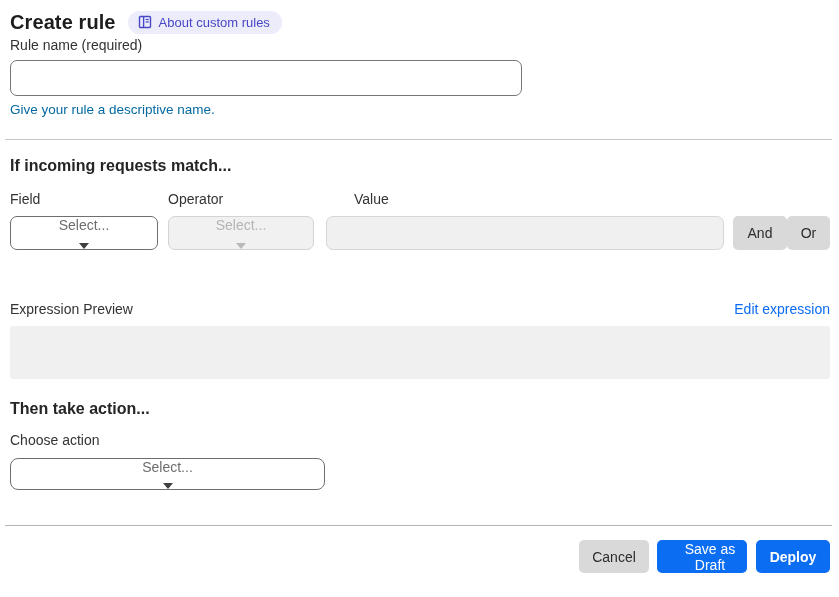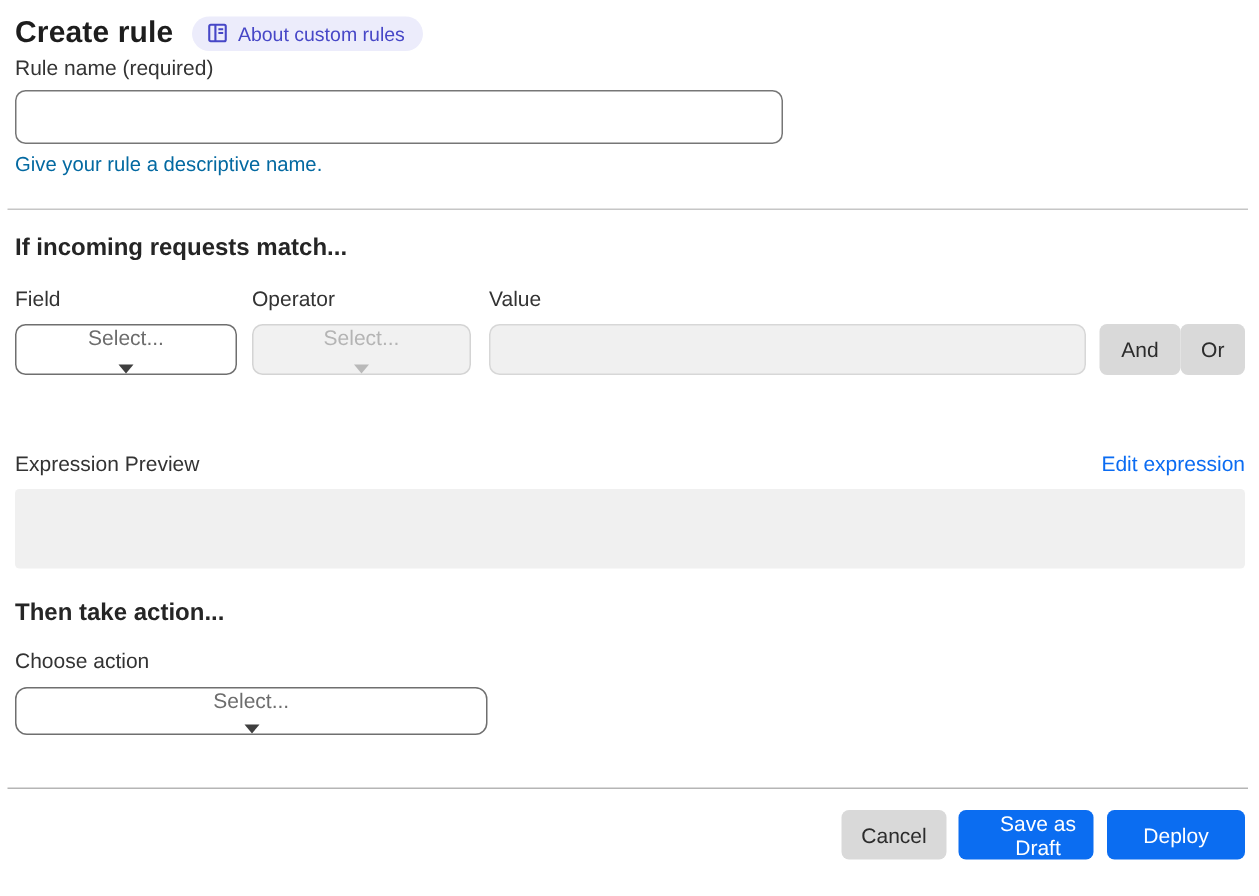--- a/index.html
+++ b/index.html
@@ -34,21 +34,21 @@
 
   .divider { border: none; border-top: 1px solid #c6c6c6; margin-top: 22px; margin-left: -5px; margin-right: -2px; }
   .divider-bottom { border: none; border-top: 1px solid #b5b5b5; margin-left: -5px; margin-right: -2px; }
 
   .section-heading { font-size: 16px; font-weight: 700; color: #252525; margin-top: 17px; }
 
   
   .labels-row { display: flex; margin-top: 16px; font-size: 14px; color: #333; }
   .lbl-field { width: 158px; }
   .lbl-operator { width: 158px; }
-  .lbl-value { flex: 1; }
+  .lbl-value { flex: 1; margin-left: 28px; }
 
   .controls-row { display: flex; margin-top: 9px; align-items: center; }
   .select-box {
     height: 34px; border-radius: 7px; border: 1px solid #6f6f6f; background: #fff;
     display: flex; align-items: center; justify-content: space-between;
     padding: 0 12px; font-size: 14px; color: #6d6d6d; cursor: pointer; flex-direction: column;
   }
   .select-field { width: 148px; margin-right: 10px; }
   .select-operator { width: 146px; margin-right: 12px; }
   .select-box.disabled {
@@ -81,21 +81,21 @@
   
   .footer-divider { margin-top: 35px; }
   .footer-row { display: flex; justify-content: flex-end; align-items: center; margin-top: 14px; }
   .footer-row .gray-btn { height: 33px; }
   .cancel-btn { width: 70px; margin-right: 8px; }
   .blue-btn {
     background: #0b6df1; color: #ffffff; border: none; border-radius: 5px;
     font-size: 14px; font-family: inherit; cursor: pointer; height: 33px;
   }
   .save-draft-btn { width: 90px; margin-right: 9px; padding-left: 16px; }
-  .deploy-btn { width: 92px; }
+  .deploy-btn { width: 74px; font-weight: bold; }
 </style>
 </head>
 <body>
 
 <div class="page">
 
   <div class="header-row">
     <div class="page-title">Create rule</div>
     <div class="about-badge">
       <span class="book-icon">

